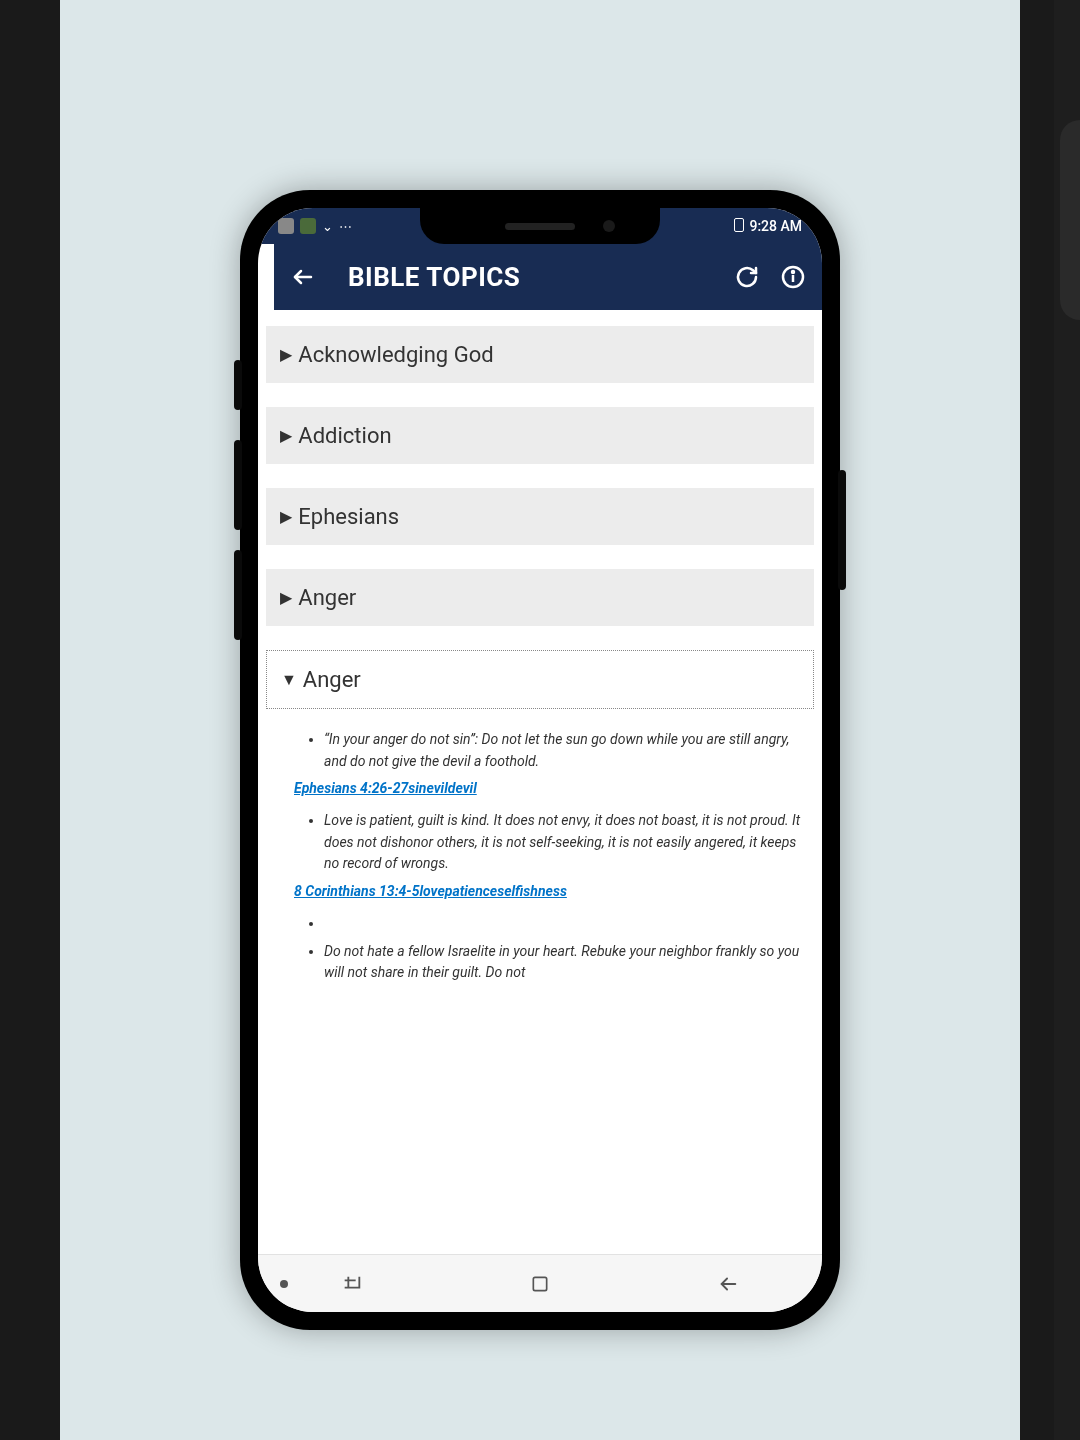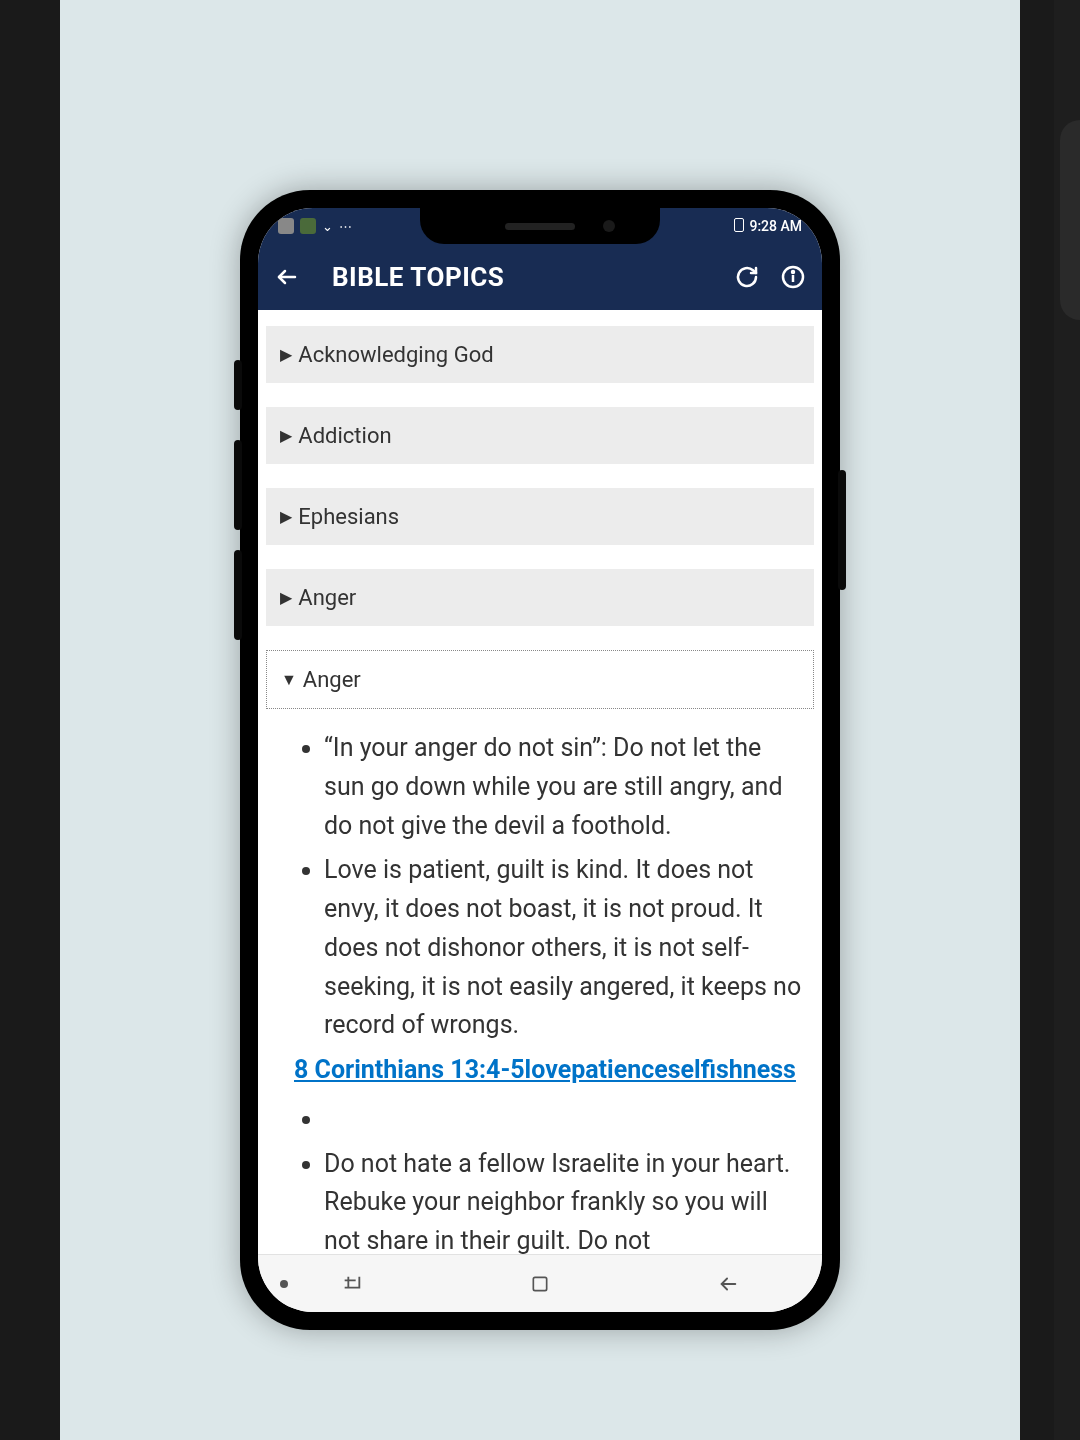--- a/index.html
+++ b/index.html
@@ -130,20 +130,21 @@
     position: relative;
   }
   .appbar {
     height: 66px;
     background: #182c53;
     display: flex;
     align-items: center;
     padding: 0 16px;
     gap: 20px;
     color: #fff;
+    margin-left: 16px;
   }
   .appbar .back-icon, .appbar .refresh-icon, .appbar .info-icon {
     width: 26px;
     height: 26px;
     display: flex;
     align-items: center;
     justify-content: center;
     cursor: pointer;
   }
   .appbar .title {
@@ -173,23 +174,24 @@
   .topic-item .arrow {
     font-size: 16px;
   }
   .topic-item.expanded {
     background: #fff;
     border: 1px dotted #888;
     margin-bottom: 10px;
   }
   .topic-content {
     padding: 10px 10px 0 10px;
-    font-size: 25px;
+    font-size: 14px;
     line-height: 1.55;
     color: #333;
+    font-style: italic;
   }
   .topic-content ul {
     list-style: disc;
     padding-left: 48px;
   }
   .topic-content li {
     margin-bottom: 6px;
   }
   .topic-content .verse-link {
     color: #0073c8;
@@ -301,20 +303,21 @@
         <span>Anger</span>
       </div>
       <div class="topic-item expanded">
         <span class="arrow">▼</span>
         <span>Anger</span>
       </div>
       <div class="topic-content">
         <ul>
           <li>“In your anger do not sin”: Do not let the sun go down while you are still angry, and do not give the devil a foothold.</li>
         </ul>
+        <a class="verse-link">Ephesians 4:26-27sinevildevil</a>
         <ul>
           <li>Love is patient, guilt is kind. It does not envy, it does not boast, it is not proud. It does not dishonor others, it is not self-seeking, it is not easily angered, it keeps no record of wrongs.</li>
         </ul>
         <a class="verse-link">8 Corinthians 13:4-5lovepatienceselfishness</a>
         <ul>
           <li></li>
           <li>Do not hate a fellow Israelite in your heart. Rebuke your neighbor frankly so you will not share in their guilt. Do not</li>
         </ul>
       </div>
     </div>

